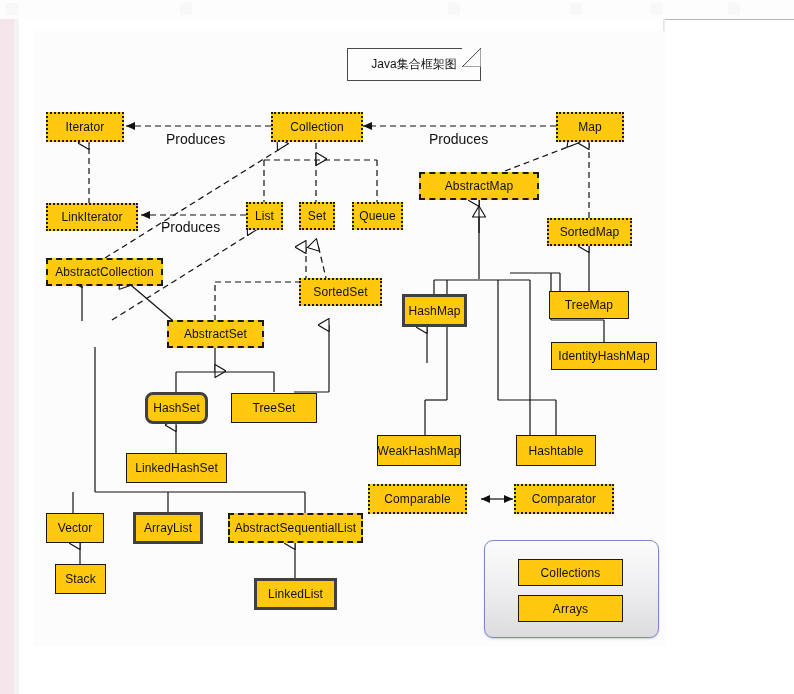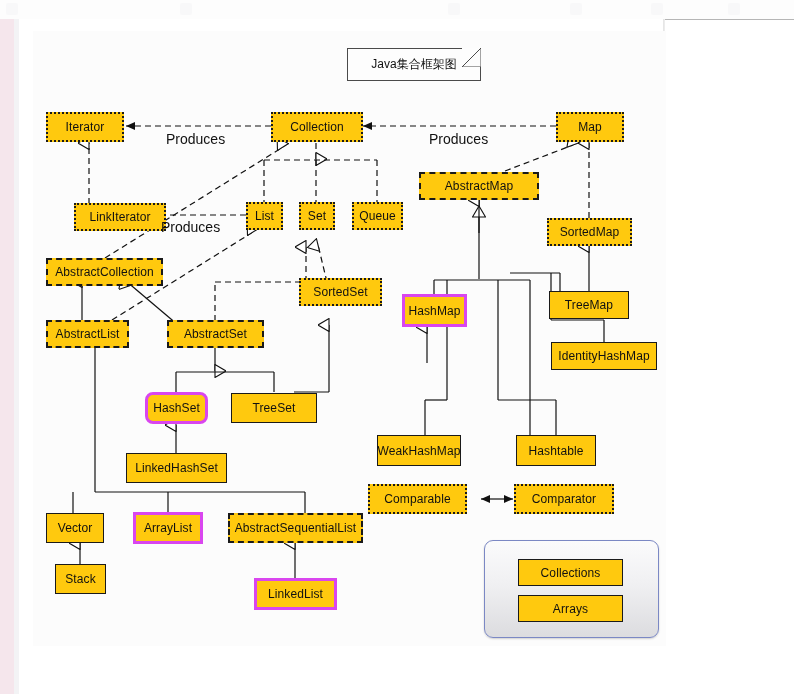--- a/index.html
+++ b/index.html
@@ -58,21 +58,21 @@
     font-size:12px;
     line-height:1;
     display:flex;align-items:center;justify-content:center;
     white-space:nowrap;
     box-sizing:border-box;
     letter-spacing:.1px;
   }
   .node.iface{border:2px dotted #1a1a1a;}
   .node.abstract{border:2px dashed #1a1a1a;}
   .node.concrete{border:1px solid #1a1a1a;}
-  .node.highlight{border:3px solid #d946ef;}
+  .node.highlight{border:3px solid #404040;}
 
   
   .note{
     position:absolute;
     background:#fdfdfd;
     border:1px solid #4a4a4a;
     font-size:12px;
     color:#111;
     display:flex;align-items:center;justify-content:center;
     box-sizing:border-box;
@@ -239,21 +239,21 @@
     <svg class="foldline" viewBox="0 0 19 19">
       <path d="M19,0 L0,0 L0,19 Z" fill="#fdfdfd"></path>
       <path d="M19,0 L19,19 L0,19" fill="#fcfcfc" stroke="none"></path>
       <path d="M19,19 L19,0 L0,19 Z" fill="#fcfcfc" stroke="#4a4a4a" stroke-width="1"></path>
     </svg>
   </div>
 
   <div class="node iface" style="left:46px;top:112px;width:78px;height:30px;">
       <span>Iterator</span>
     </div>
-  <div class="node iface" style="left:46px;top:203px;width:92px;height:28px;margin-left:28px;">
+  <div class="node iface" style="left:46px;top:203px;width:92px;height:28px;">
       <span>LinkIterator</span>
     </div>
   <div class="node iface" style="left:271px;top:112px;width:92px;height:30px;text-align:right;">
       <span>Collection</span>
     </div>
   <div class="node iface" style="left:556px;top:112px;width:68px;height:30px;">
       <span>Map</span>
     </div>
 
   <div class="node iface" style="left:246px;top:202px;width:37px;height:28px;">
@@ -273,23 +273,20 @@
       <span>SortedMap</span>
     </div>
 
   <div class="node abstract" style="left:46px;top:258px;width:117px;height:28px;">
       <span>AbstractCollection</span>
     </div>
   <div class="node iface" style="left:299px;top:278px;width:83px;height:28px;">
       <span>SortedSet</span>
     </div>
 
-  <div class="node abstract" style="left:46px;top:320px;width:83px;height:28px;">
-      <span>AbstractList</span>
-    </div>
   <div class="node abstract" style="left:167px;top:320px;width:97px;height:28px;">
       <span>AbstractSet</span>
     </div>
 
   <div class="node highlight" style="left:402px;top:294px;width:65px;height:33px;">
       <span>HashMap</span>
     </div>
   <div class="node concrete" style="left:549px;top:291px;width:80px;height:28px;">
       <span>TreeMap</span>
     </div>

